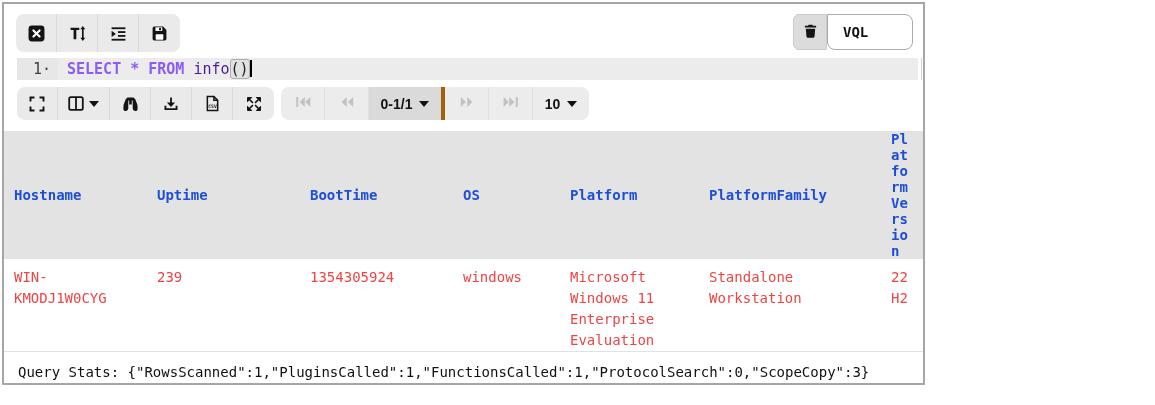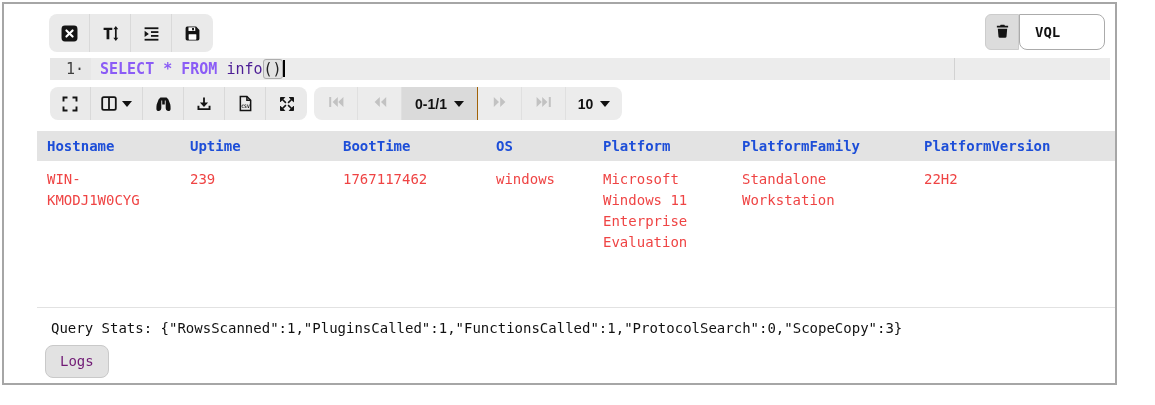--- a/index.html
+++ b/index.html
@@ -1,20 +1,20 @@
 <!DOCTYPE html>
 <html><head>
 <meta charset="utf-8">
 <style>
   * { box-sizing: border-box; margin: 0; padding: 0; }
   html,body { background:#ffffff; width:1155px; height:405px; overflow:hidden;
     font-family:"DejaVu Sans Mono", monospace; }
   .panel {
-    position:absolute; left:2px; top:2px; width:1115px; height:383px;
-    border:2px solid #a6a6a6; background:#ffffff; overflow:hidden;padding-left:33px;
+    position:absolute; left:2px; top:2px; width:923px; height:383px;
+    border:2px solid #a6a6a6; background:#ffffff; overflow:hidden;
   }
   
   .cell-toolbar { display:flex; justify-content:space-between; align-items:flex-start;
     padding:10px 10px 0 12px; }
   .btn-group { display:flex; background:#eaeaea; border-radius:8px; overflow:hidden; }
   .btn-group .tbtn { width:41px; height:38px; display:flex; align-items:center; justify-content:center;
     background:transparent; border:none; border-right:1px solid #d9d9d9; cursor:pointer; }
   .btn-group .tbtn:last-child { border-right:none; }
   .tbtn svg { display:block; }
   .right-controls { display:flex; align-items:stretch; }
@@ -35,21 +35,21 @@
   .paren-box { border:1px solid #adadad; background:#e2e2e2; border-radius:3px; color:#222; }
   .cursor { display:inline-block; width:2px; height:17px; background:#000; vertical-align:-3px; }
   
   .results-toolbar { display:flex; gap:7px; margin:7px 0 0 13px; }
   .btn-group.small .tbtn { width:41px; height:33px; }
   .pager { display:flex; background:#ececec; border-radius:8px; overflow:hidden; align-items:stretch; }
   .pager .pbtn { width:44px; display:flex; align-items:center; justify-content:center;
     background:transparent; border:none; border-right:1px solid #e0e0e0; cursor:default; }
   .pager .pdrop { min-width:76px; padding:0 10px; display:flex; align-items:center; justify-content:center;
     gap:7px; font-size:14px; font-weight:bold; color:#111; background:#dadada;
-    border:none; border-right:1px solid #a16207; cursor:pointer; }
+    border:none; border-right:4px solid #a16207; cursor:pointer; }
   .pager .pdrop.size { background:transparent; border-right:none; min-width:56px;text-align:right; }
   .caret { width:0; height:0; border-left:5px solid transparent; border-right:5px solid transparent;
     border-top:6px solid #111; display:inline-block; }
   
   table.results { border-collapse:collapse; table-layout:fixed; width:100%; margin-top:11px; }
   table.results th, table.results td { text-align:left; vertical-align:top; padding-left:10px;
     padding-right:8px; font-size:14px; overflow-wrap:break-word; }
   table.results thead th { background:#e3e3e3; font-weight:bold; color:#1d4ed8;
     height:30px; vertical-align:middle; padding-top:0; }
   table.results td { padding-top:8px; color:#ef4444; line-height:21px; }
@@ -243,21 +243,21 @@
             <th>OS</th>
             <th>Platform</th>
             <th>PlatformFamily</th>
             <th>PlatformVersion</th>
           </tr>
         </thead>
       <tbody>
           <tr>
             <td>WIN-KMODJ1W0CYG</td>
             <td>239</td>
-            <td>1767117462</td>
+            <td>1354305924</td>
             <td>windows</td>
             <td>Microsoft Windows 11 Enterprise Evaluation</td>
             <td>Standalone Workstation</td>
             <td>22H2</td>
           </tr>
         </tbody>
     </table>
   </div>
 
   

